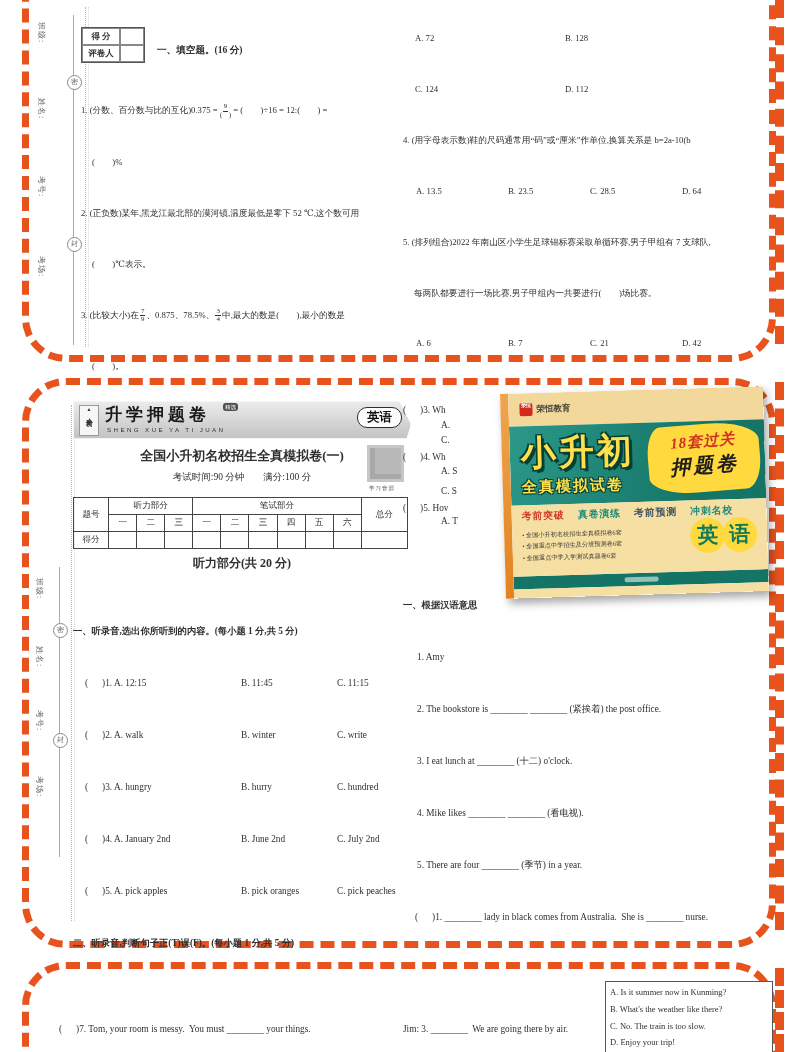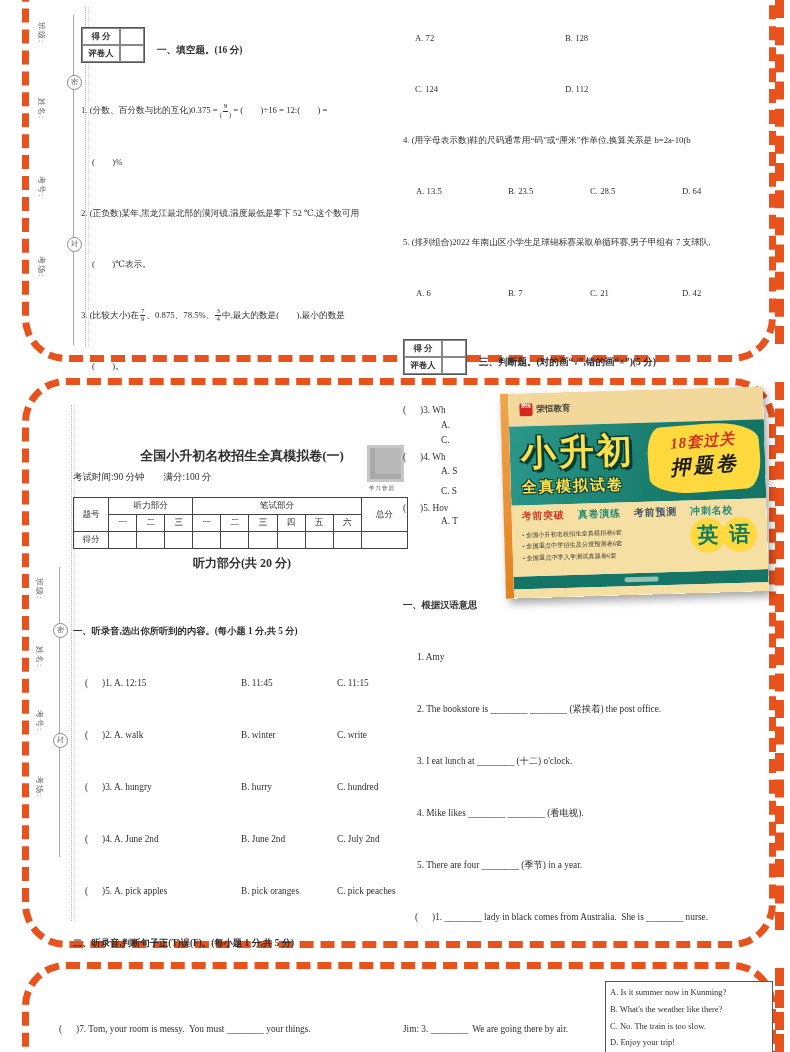--- a/index.html
+++ b/index.html
@@ -38,21 +38,21 @@
   
   .banner{position:absolute;background:linear-gradient(#ececec,#c2c2c2);box-shadow:0 1px 3px rgba(0,0,0,.3), inset 0 0 0 1px #f5f5f5;clip-path:polygon(0 0,96.5% 0,100% 62%,98.6% 100%,0 100%);border-radius:3px}
   .blogo{position:absolute;left:6px;top:4px;width:18px;height:29px;border:1px solid #999;background:#f7f7f7;display:flex;flex-direction:column;align-items:center;font-size:6px;line-height:1}
   .blogo .cap{font-size:5px;margin-top:1px}
   .blogo .bv{writing-mode:vertical-rl;letter-spacing:1px;font-weight:bold;font-size:6.5px;margin-top:1px}
   .btitle{position:absolute;left:32px;top:2px;font-weight:900;font-size:17px;letter-spacing:4px;color:#191919}
   .btag{position:absolute;left:150px;top:2px;background:#4c4c4c;color:#fff;font-size:5.5px;border-radius:3px;padding:1px 2px;line-height:1.1}
   .bsub{position:absolute;left:34px;top:25px;font-size:6.2px;letter-spacing:2.4px;color:#333;font-family:"Liberation Sans",sans-serif}
   .bbadge{position:absolute;right:9px;top:6px;border:1.5px solid #2e2e2e;border-radius:10px;background:#fdfdfd;font-weight:900;font-size:12.5px;padding:1px 9px;color:#111}
   .extitle{position:absolute;text-align:center;font-weight:bold;font-size:13px}
-  .exmeta{position:absolute;font-size:9.5px}
+  .exmeta{position:absolute;text-align:center;font-size:9.5px}
   .audio{position:absolute;width:37px;height:37px;background:#b9b9b9;box-shadow:inset 0 0 0 3px #c6c6c6, inset 8px -8px 0 #a8a8a8}
   .audiocap{position:absolute;font-size:5.5px;color:#555;letter-spacing:1px}
   table.tbl{border-collapse:collapse;position:absolute}
   table.tbl td{border:1px solid #444;text-align:center;font-size:8.6px;height:16px;padding:0 2px}
   .part{position:absolute;text-align:center;font-weight:bold;font-size:12px}
   .frag{position:absolute;font-size:9.3px;white-space:pre}
   
   .cover{position:absolute;width:263px;height:205px;transform:rotate(-1.7deg);display:flex;box-shadow:3px 5px 9px rgba(0,0,0,.35);z-index:5}
   .spine{width:8px;background:linear-gradient(180deg,#f0a54d,#e2821f)}
   .face{flex:1;display:flex;flex-direction:column;overflow:hidden}
@@ -134,20 +134,21 @@
 
   <div class="page" style="left:374px;top:50px;width:354px">
     <div class="row2m ln"><span>A. 72</span><span>B. 128</span></div>
     <div class="row2m ln"><span>C. 124</span><span>D. 112</span></div>
     <div class="ln">4. (用字母表示数)鞋的尺码通常用“码”或“厘米”作单位,换算关系是 b=2a-10(b</div>
     <div class="row4m ln">
       <span>A. 13.5</span><span>B. 23.5</span>
       <span>C. 28.5</span><span>D. 64</span>
     </div>
     <div class="ln">5. (排列组合)2022 年南山区小学生足球锦标赛采取单循环赛,男子甲组有 7 支球队,</div>
+    <div class="ln pad">每两队都要进行一场比赛,男子甲组内一共要进行(　　)场比赛。</div>
     <div class="row4m ln">
       <span>A. 6</span><span>B. 7</span>
       <span>C. 21</span><span>D. 42</span>
     </div>
     <div class="hrow" style="margin-top:3px">
       <div class="sbx">
         <span class="c l">得 分</span><span class="c"></span>
         <span class="c l">评卷人</span><span class="c"></span>
       </div>
       <span class="st">三、判断题。(对的画“√”,错的画“×”)(5 分)</span>
@@ -181,20 +182,30 @@
 <div class="panel" style="left:22px;top:378px;width:740px;height:556px">
   <span class="vlabel" style="left:0px;top:198px">班级:</span>
   <span class="vlabel" style="left:0px;top:266px">姓名:</span>
   <span class="vlabel" style="left:0px;top:330px">考号:</span>
   <span class="vlabel" style="left:0px;top:396px">考场:</span>
   <div class="vline" style="left:30px;top:182px;height:290px"></div>
   <span class="seal" style="left:24px;top:238px">密</span>
   <span class="seal" style="left:24px;top:348px">封</span>
   <div class="vdots" style="left:42px;top:20px;height:516px"></div>
 
+  <div class="banner" style="left:44px;top:16px;width:338px;height:38px">
+    <div class="blogo">
+        <span class="cap">▲</span>
+        <span class="bv">小升初</span>
+      </div>
+    <span class="btitle">升学押题卷</span>
+    <span class="btag">精选</span>
+    <span class="bsub">SHENG XUE YA TI JUAN</span>
+    <span class="bbadge">英语</span>
+  </div>
   <div class="extitle" style="left:44px;top:62px;width:338px">全国小升初名校招生全真模拟卷(一)</div>
   <div class="exmeta" style="left:44px;top:86px;width:338px">考试时间:90 分钟　　满分:100 分</div>
   <div class="audio" style="left:338px;top:60px"></div>
   <div class="audiocap" style="left:340px;top:100px">学习音源</div>
 
   <table class="tbl" style="left:44px;top:112px;width:335px">
     <tbody>
         <tr>
       <td rowspan="2" style="width:36px">题号</td>
       <td colspan="3">听力部分</td>
@@ -228,21 +239,21 @@
   </tbody>
     </table>
 
   <div class="part" style="left:44px;top:170px;width:338px">听力部分(共 20 分)</div>
 
   <div class="page" style="left:44px;top:202px;width:340px">
     <div class="eln bold">一、听录音,选出你所听到的内容。(每小题 1 分,共 5 分)</div>
     <div class="row3 eln"><span>(      )1. A. 12:15</span><span>B. 11:45</span><span>C. 11:15</span></div>
     <div class="row3 eln"><span>(      )2. A. walk</span><span>B. winter</span><span>C. write</span></div>
     <div class="row3 eln"><span>(      )3. A. hungry</span><span>B. hurry</span><span>C. hundred</span></div>
-    <div class="row3 eln"><span>(      )4. A. June 2nd</span><span>B. June 2nd</span><span>C. July 2nd</span></div>
+    <div class="row3 eln"><span>(      )4. A. January 2nd</span><span>B. June 2nd</span><span>C. July 2nd</span></div>
     <div class="row3 eln"><span>(      )5. A. pick apples</span><span>B. pick oranges</span><span>C. pick peaches</span></div>
     <div class="eln bold">二、听录音,判断句子正(T)误(F)。(每小题 1 分,共 5 分)</div>
     <div class="eln" style="padding-left:12px">(      )1. My telephone is between the windows.</div>
     <div class="eln" style="padding-left:12px">(      )2. Mum can find the bag.</div>
     
     
     
     
     
     

